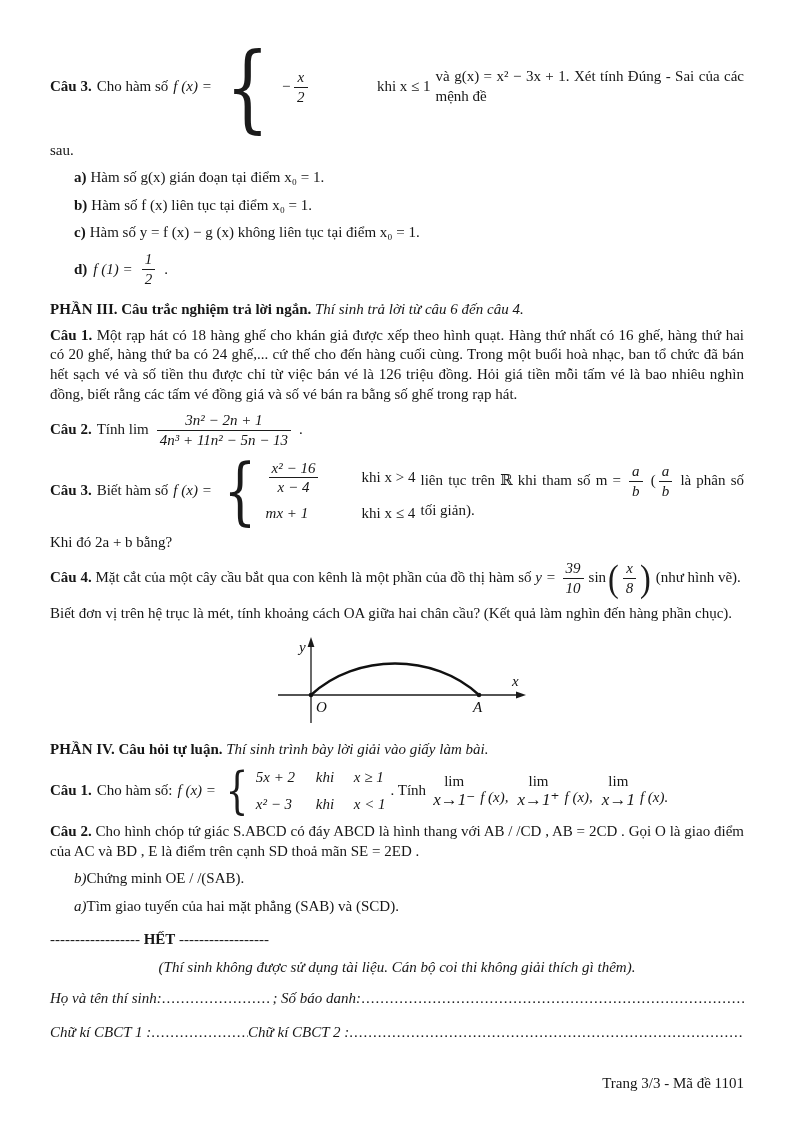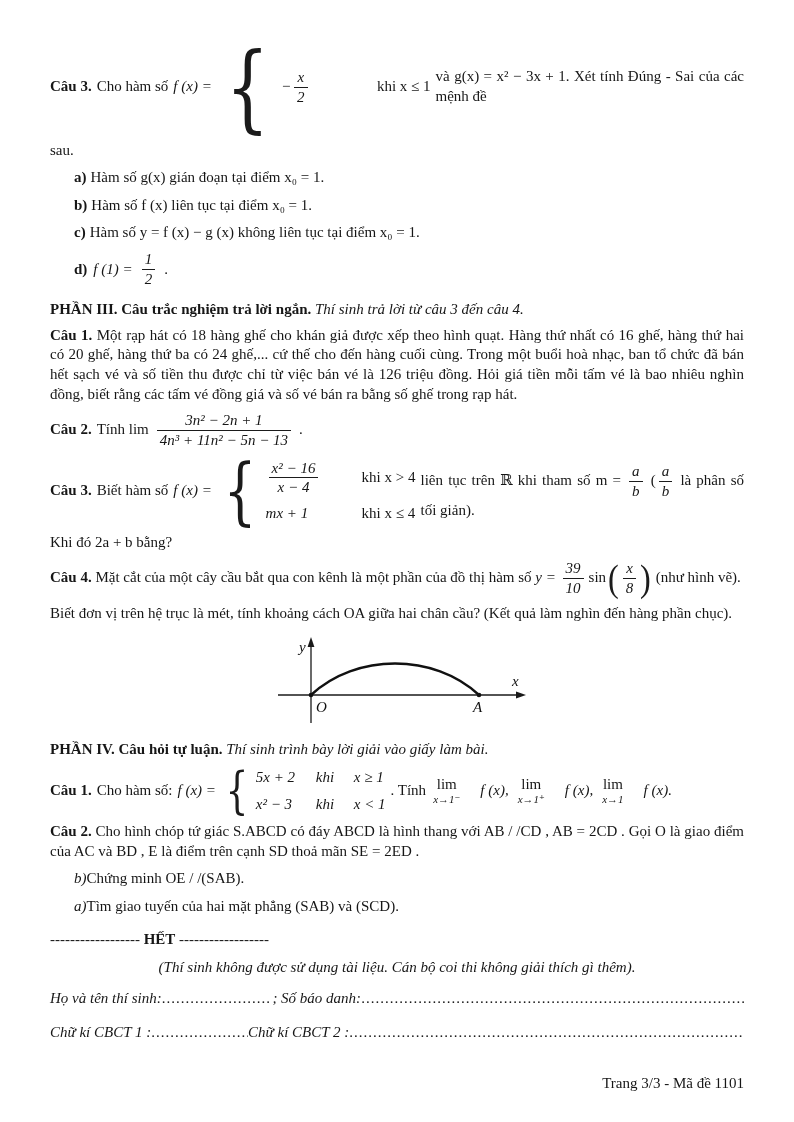--- a/index.html
+++ b/index.html
@@ -34,24 +34,24 @@
   .brace-l{font-size:72px;}
   .brace-m{font-size:50px;}
   .crows{display:inline-flex;flex-direction:column;gap:7px;margin-left:-2px;}
   .crows2 .crow .ce{min-width:96px;}
   .crows3 .crow .ce{min-width:60px;}
   .crow{display:flex;align-items:center;}
   .crow .ce{display:inline-flex;align-items:center;}
   .crow .ck{min-width:38px;font-style:italic;}
   .crow .cc{white-space:nowrap;}
   
-  .limgrp{display:inline-flex;align-items:center;gap:20px;margin:0 2px;}
+  .limgrp{display:inline-flex;align-items:flex-end;gap:5px;margin:0 2px;}
   .lim{display:inline-flex;flex-direction:column;align-items:center;line-height:1;}
   .lim .lw{font-style:normal;}
-  .lim .ls{font-size:11px;font-style:italic;margin-top:2px;}
+  .lim .ls{font-size:17px;font-style:italic;margin-top:2px;}
   .bigp{font-size:38px;font-weight:400;line-height:0;vertical-align:middle;
         display:inline-block;transform:scaleX(.85);color:#1b1b1b;}
   .sinw{margin:0 1px 0 2px;}
   
   .graph-wrap{margin:8px 0 2px 226px;}
   
   .sect{margin:6px 0 3px;}
   
   .het{text-align:left;margin:10px 0 4px;}
   .note{text-align:center;font-style:italic;margin:4px 0;}
@@ -106,21 +106,21 @@
     <span class="math">f (1) =</span>
     <span class="frac">
         <span class="fn">1</span>
         <span class="fd">2</span>
       </span>
     <span>.</span>
   </div>
 
   <div class="sect">
     <span class="b">PHẦN III. Câu trắc nghiệm trả lời ngắn.</span>
-    <span class="i">Thí sinh trả lời từ câu 3 đến câu 4.</span>
+    <span class="i">Thí sinh trả lời từ câu 6 đến câu 4.</span>
   </div>
 
   <div class="para">
     <span class="qlabel">Câu 1.</span>
     <span>Một rạp hát có 18 hàng ghế cho khán giả được xếp theo hình quạt. Hàng thứ nhất có 16 ghế, hàng thứ hai có 20 ghế, hàng thứ ba có 24 ghế,... cứ thế cho đến hàng cuối cùng. Trong một buổi hoà nhạc, ban tổ chức đã bán hết sạch vé và số tiền thu được chỉ từ việc bán vé là 126 triệu đồng. Hỏi giá tiền mỗi tấm vé là bao nhiêu nghìn đồng, biết rằng các tấm vé đồng giá và số vé bán ra bằng số ghế trong rạp hát.</span>
   </div>
 
   <div class="row gap5">
     <span class="qlabel">Câu 2.</span>
     <span>Tính lim</span>

